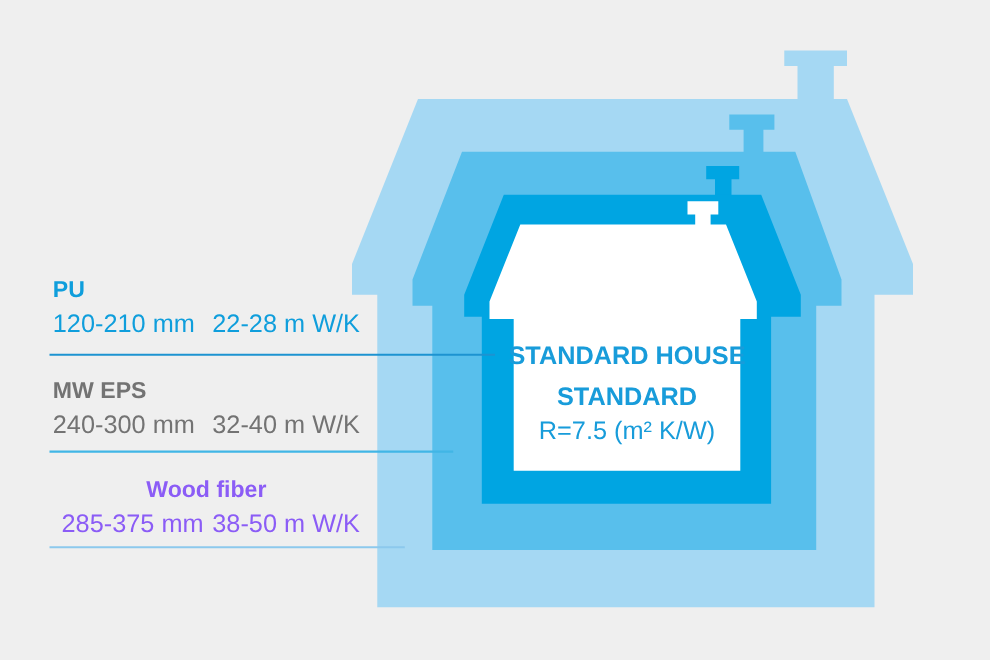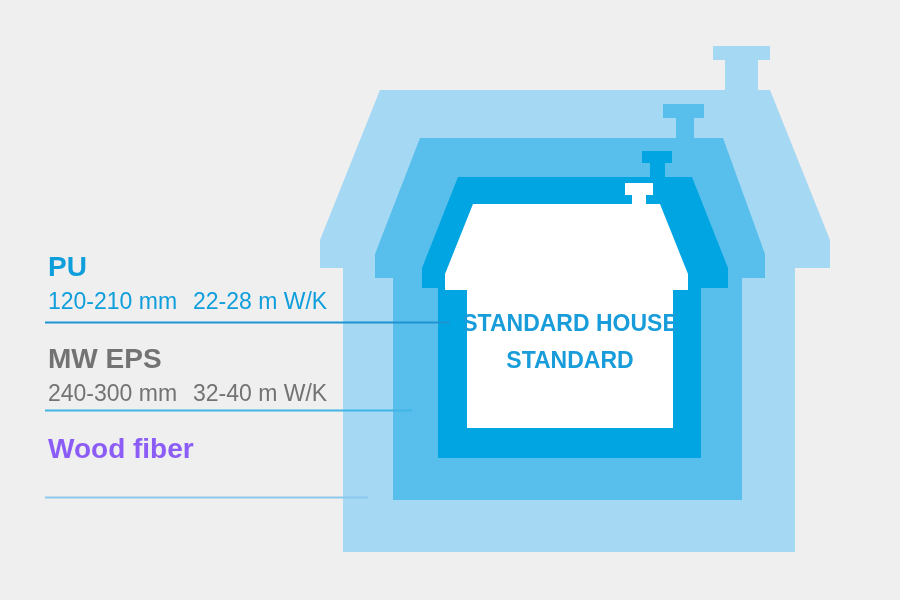--- a/index.html
+++ b/index.html
@@ -7,21 +7,21 @@
     position:relative;
     width:900px;height:600px;
     background:#EFEFEF;
     overflow:hidden;
     font-family:"Liberation Sans", sans-serif;
   }
   .stage svg{position:absolute;left:0;top:0;}
 
   
   .label-block{position:absolute;left:48px;}
-  .label-name{font-size:28px;font-weight:bold;line-height:1;}
+  .label-name{font-size:21px;font-weight:bold;line-height:1;}
   .label-values{font-size:23px;font-weight:normal;line-height:1;margin-top:9px;white-space:nowrap;}
   .label-values .thickness{display:inline-block;width:145px;}
   .c-pu{color:#0F9EDC;}
   .c-mw{color:#737373;}
   .c-wood{color:#8b5cf6;text-align:center;}
 
   
   .center-text{
     position:absolute;left:455px;top:312px;width:230px;
     text-align:center;color:#189CDA;line-height:1;
@@ -71,20 +71,24 @@
 
   <div class="label-block" style="top:345px;">
     <div class="label-name c-mw">MW EPS</div>
     <div class="label-values c-mw">
       <span class="thickness">240-300 mm</span><span class="conductivity">32-40 m W/K</span>
     </div>
   </div>
 
   <div class="label-block" style="top:435px;">
     <div class="label-name c-wood">Wood fiber</div>
+    <div class="label-values c-wood">
+      <span class="thickness">285-375 mm</span><span class="conductivity">38-50 m W/K</span>
+    </div>
   </div>
 
   <div class="center-text">
     <div class="t1">STANDARD HOUSE</div>
     <div class="t2">STANDARD</div>
+    <div class="rv">R=7.5 (m² K/W)</div>
   </div>
 
 </div>
 
 </body></html>

